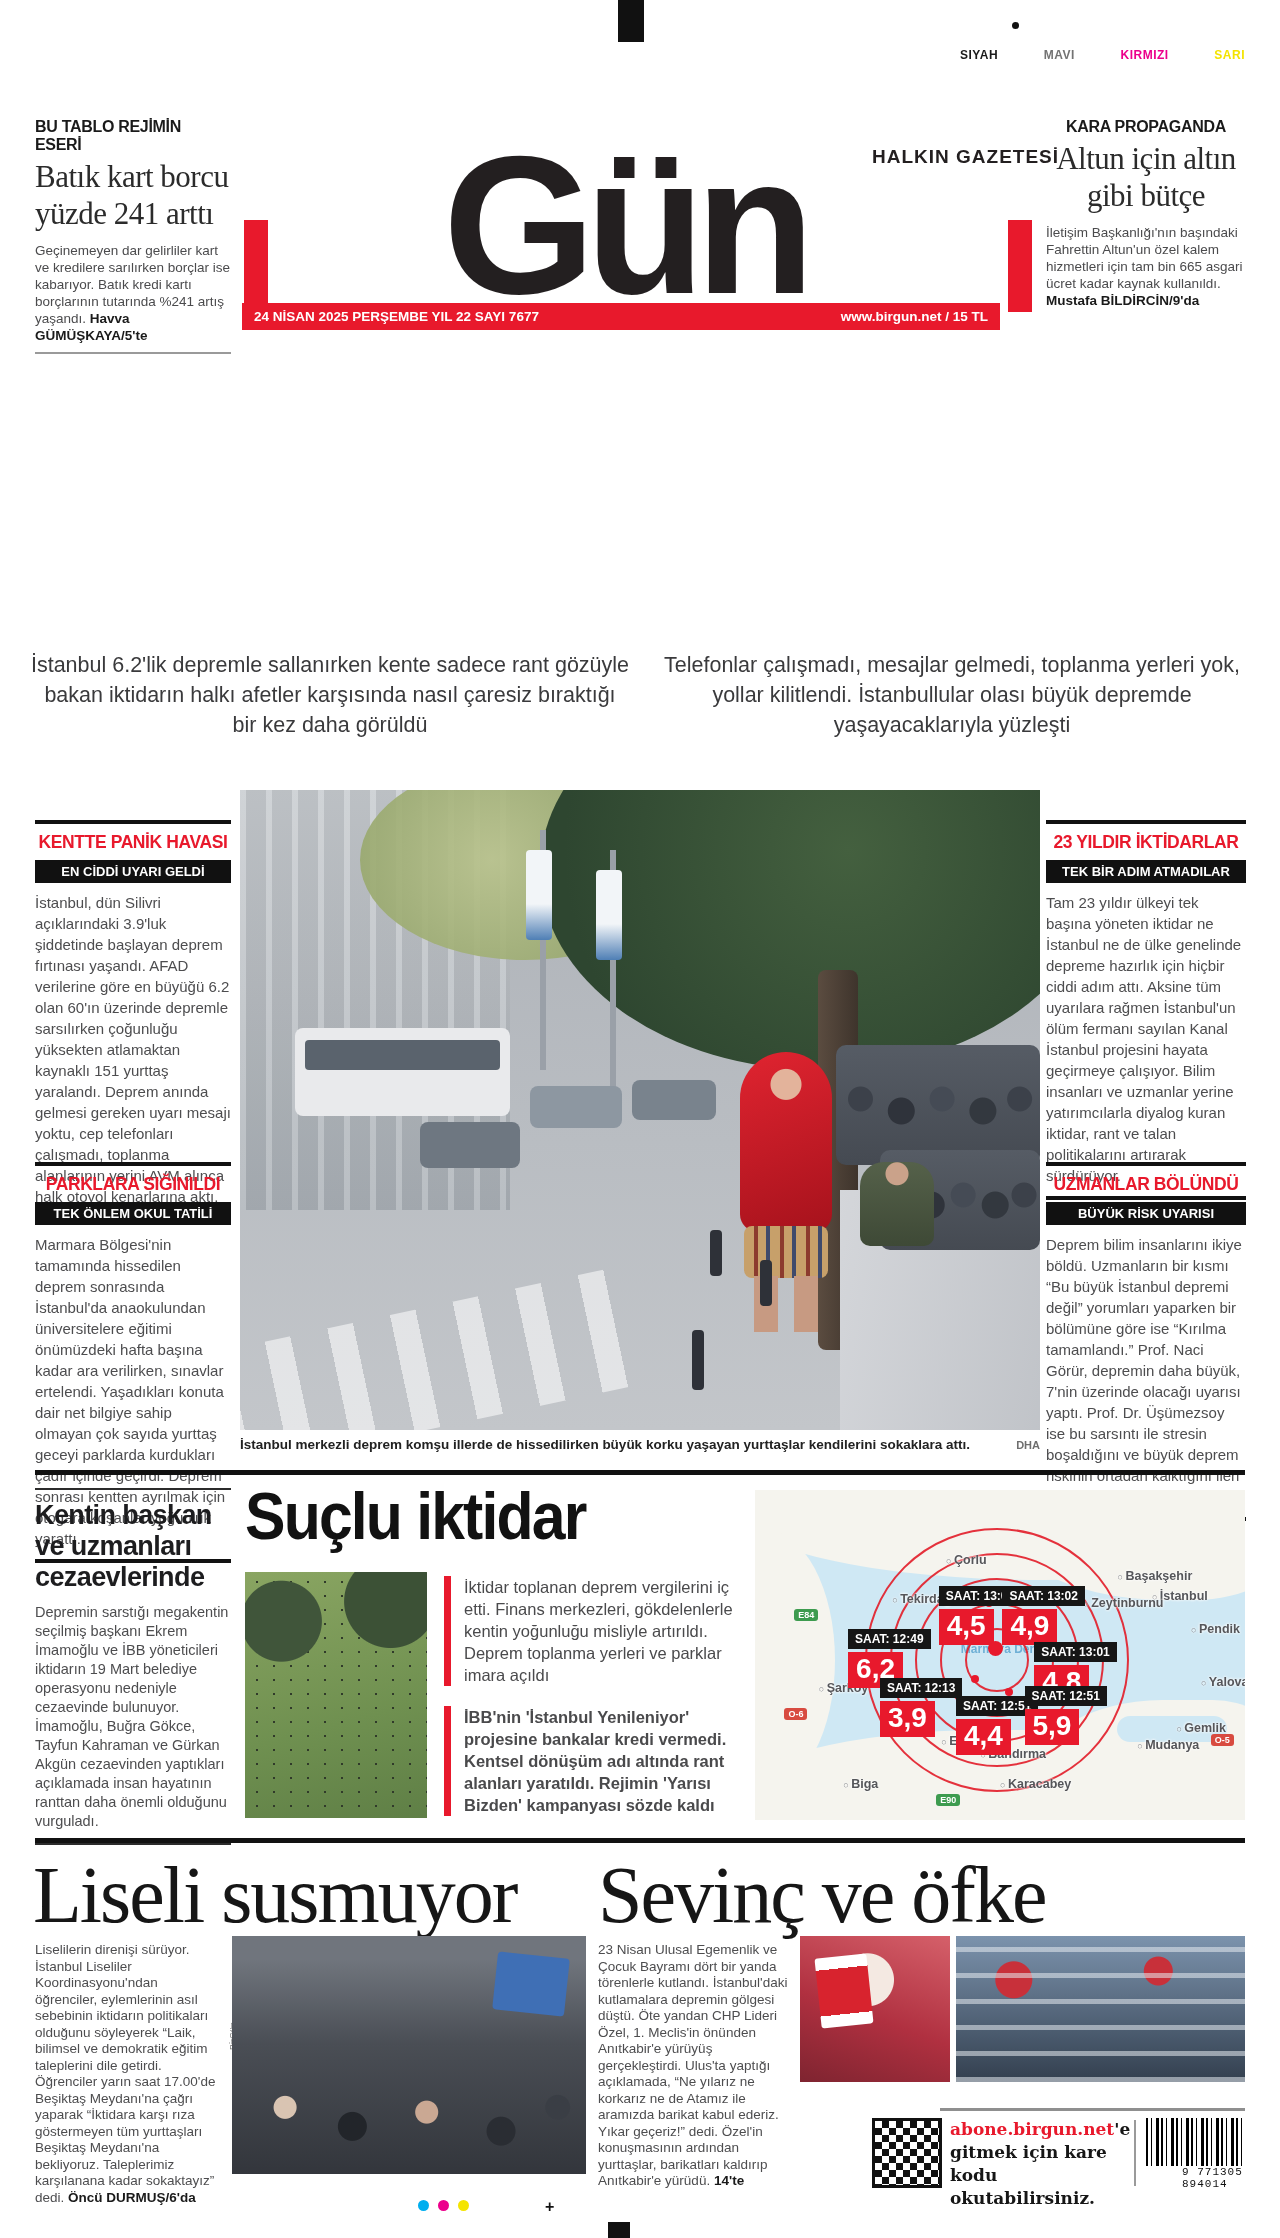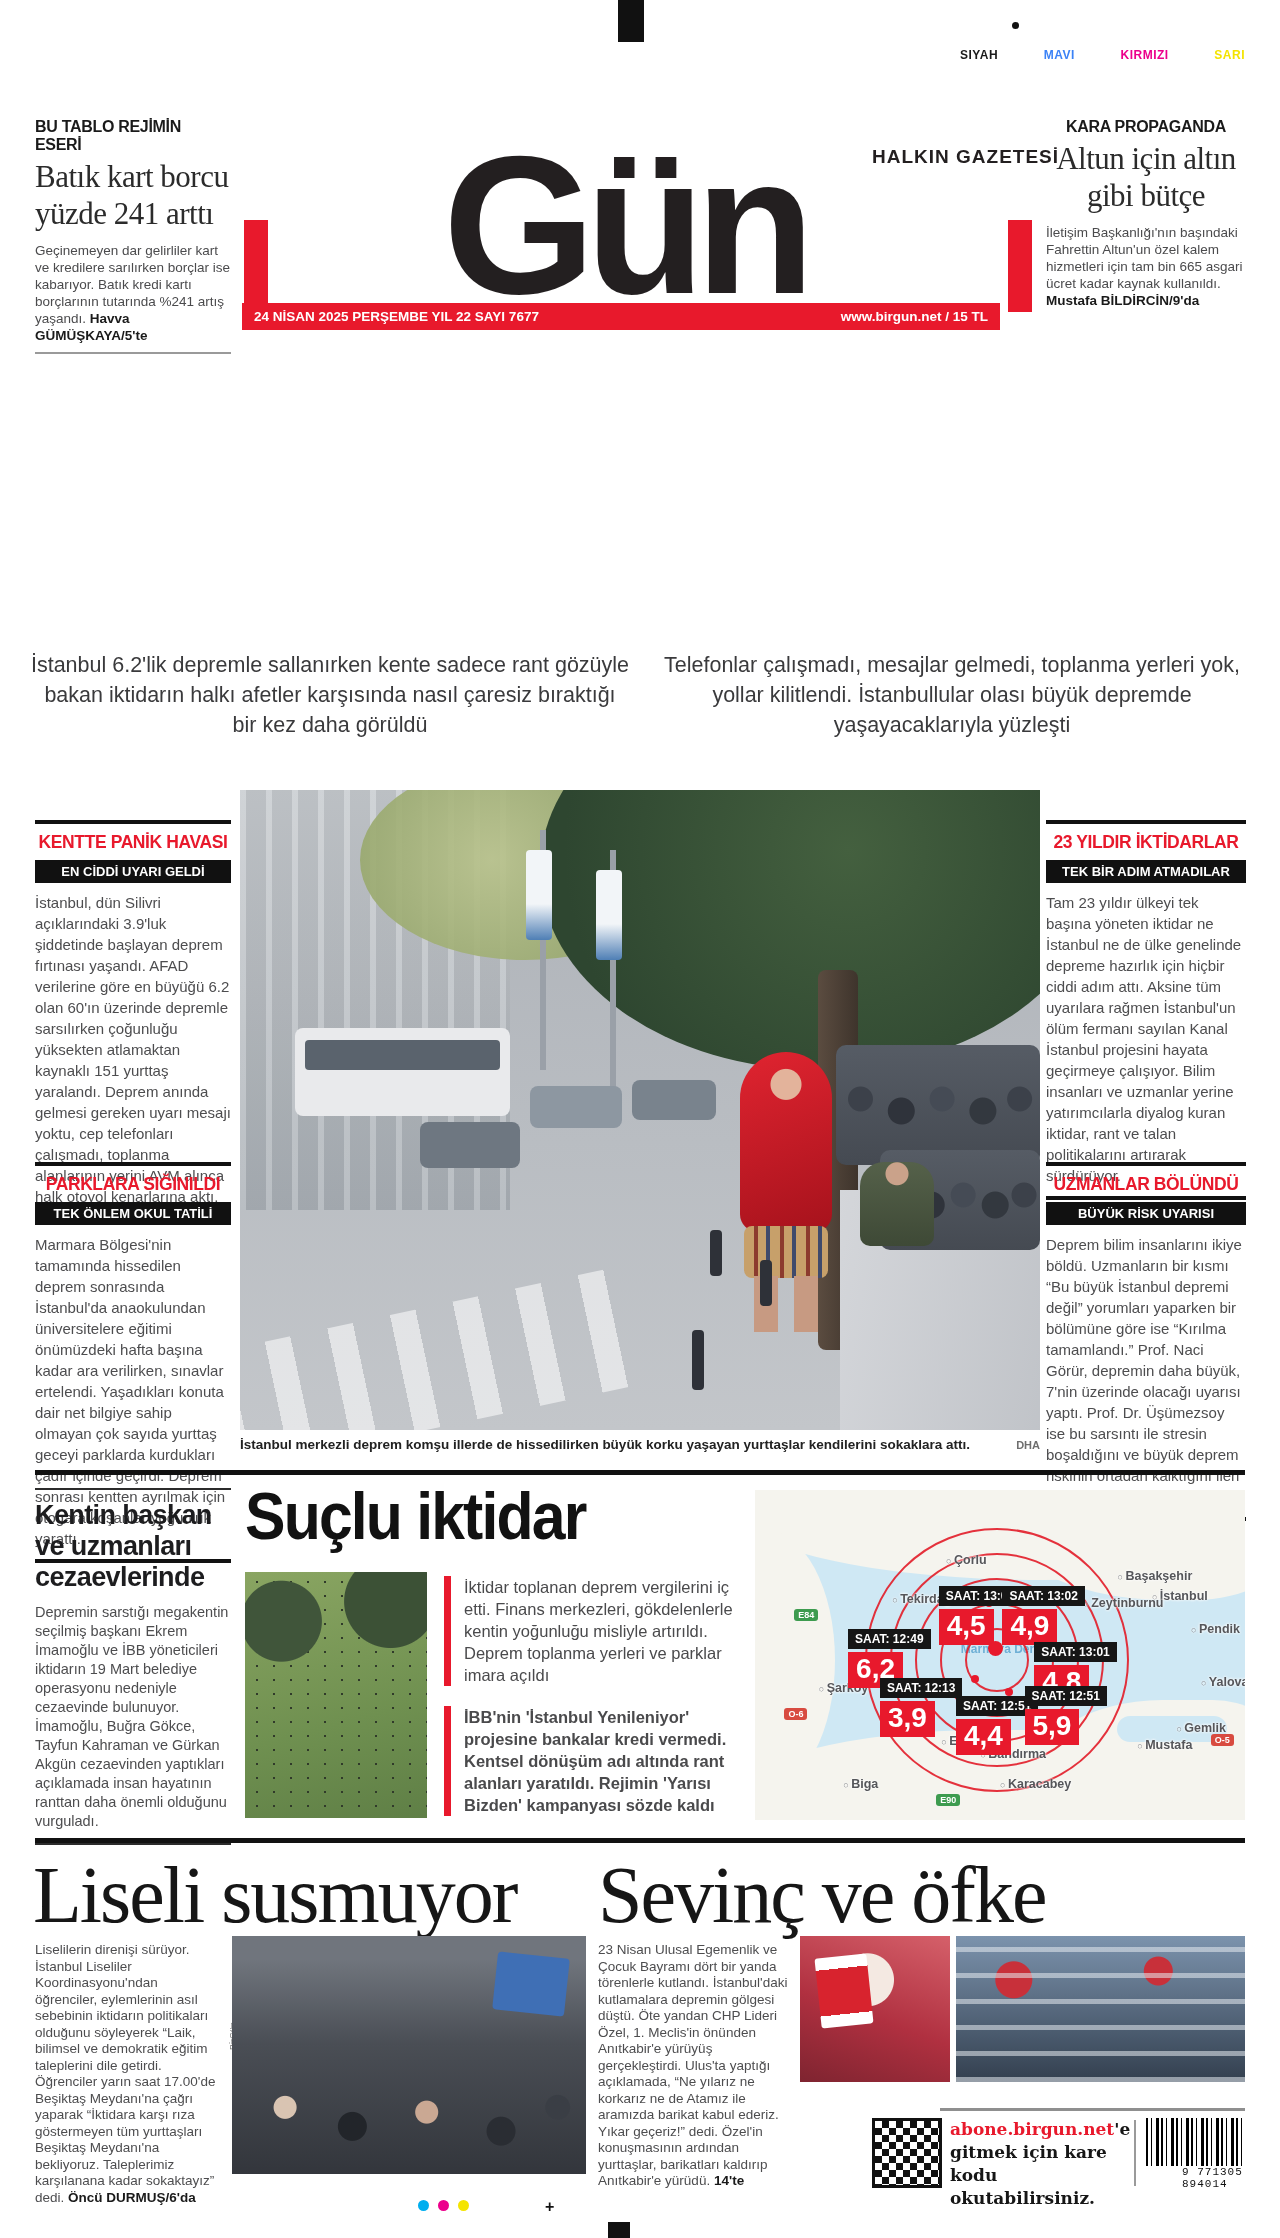--- a/index.html
+++ b/index.html
@@ -5,21 +5,21 @@
   html,body{margin:0;padding:0;background:#e9e9e9;}
   .page{position:relative;width:1280px;height:2238px;background:#ffffff;margin:0 auto;
         font-family:"Liberation Sans",sans-serif;color:#1a1a1a;overflow:hidden;}
   .abs{position:absolute;}
 
   
   .regbar{left:618px;top:0;width:26px;height:42px;background:#111;}
   .regdot{left:1012px;top:22px;width:7px;height:7px;border-radius:50%;background:#111;}
   .regwords{left:960px;top:48px;width:285px;display:flex;justify-content:space-between;
             font-size:12px;font-weight:bold;letter-spacing:.5px;}
-  .rw-siyah{color:#1a1a1a}.rw-mavi{color:#3b82f6}.rw-kirmizi{color:#ec008c}.rw-sari{color:#f4e400}
+  .rw-siyah{color:#1a1a1a}.rw-mavi{color:#737373}.rw-kirmizi{color:#ec008c}.rw-sari{color:#f4e400}
   .botmarks{left:418px;top:2200px;display:flex;gap:9px;align-items:center;}
   .dot{width:11px;height:11px;border-radius:50%;}
   .d-c{background:#00aeef}.d-m{background:#ec008c}.d-y{background:#f4e400}
   .botcross{left:545px;top:2198px;font-size:16px;font-weight:bold;color:#111;}
   .botsquare{left:608px;top:2222px;width:22px;height:16px;background:#111;}
 
   
   .ear{width:196px;}
   .ear-kicker{font-size:16px;font-weight:bold;letter-spacing:-0.3px;color:#1a1a1a;}
   .ear-title{font-family:"Liberation Serif",serif;font-size:31px;line-height:37px;color:#2b2b2b;margin-top:4px;letter-spacing:-0.5px;}
@@ -326,21 +326,21 @@
     <div class="abs qdot" style="left:44%;top:56%;"></div>
     <div class="abs qdot" style="left:51%;top:60%;"></div>
     <div>
         <div class="map-place" style="left: 39%; top: 19%;">Çorlu</div>
         <div class="map-place" style="left: 28%; top: 31%;">Tekirdağ</div>
         <div class="map-place" style="left: 13%; top: 58%;">Şarköy</div>
         <div class="map-place" style="left: 38%; top: 74%;">Erdek</div>
         <div class="map-place" style="left: 46%; top: 78%;">Bandırma</div>
         <div class="map-place" style="left: 18%; top: 87%;">Biga</div>
         <div class="map-place" style="left: 50%; top: 87%;">Karacabey</div>
-        <div class="map-place" style="left: 78%; top: 75%;">Mustafa</div>
+        <div class="map-place" style="left: 78%; top: 75%;">Mudanya</div>
         <div class="map-place" style="left: 86%; top: 70%;">Gemlik</div>
         <div class="map-place" style="left: 91%; top: 56%;">Yalova</div>
         <div class="map-place" style="left: 89%; top: 40%;">Pendik</div>
         <div class="map-place" style="left: 81%; top: 30%;">İstanbul</div>
         <div class="map-place" style="left: 74%; top: 24%;">Başakşehir</div>
         <div class="map-place" style="left: 67%; top: 32%;">Zeytinburnu</div>
       </div>
     <div>
         <div class="road-badge" style="left: 8%; top: 36%;">E84</div>
         <div class="road-badge red" style="left: 6%; top: 66%;">O-6</div>

